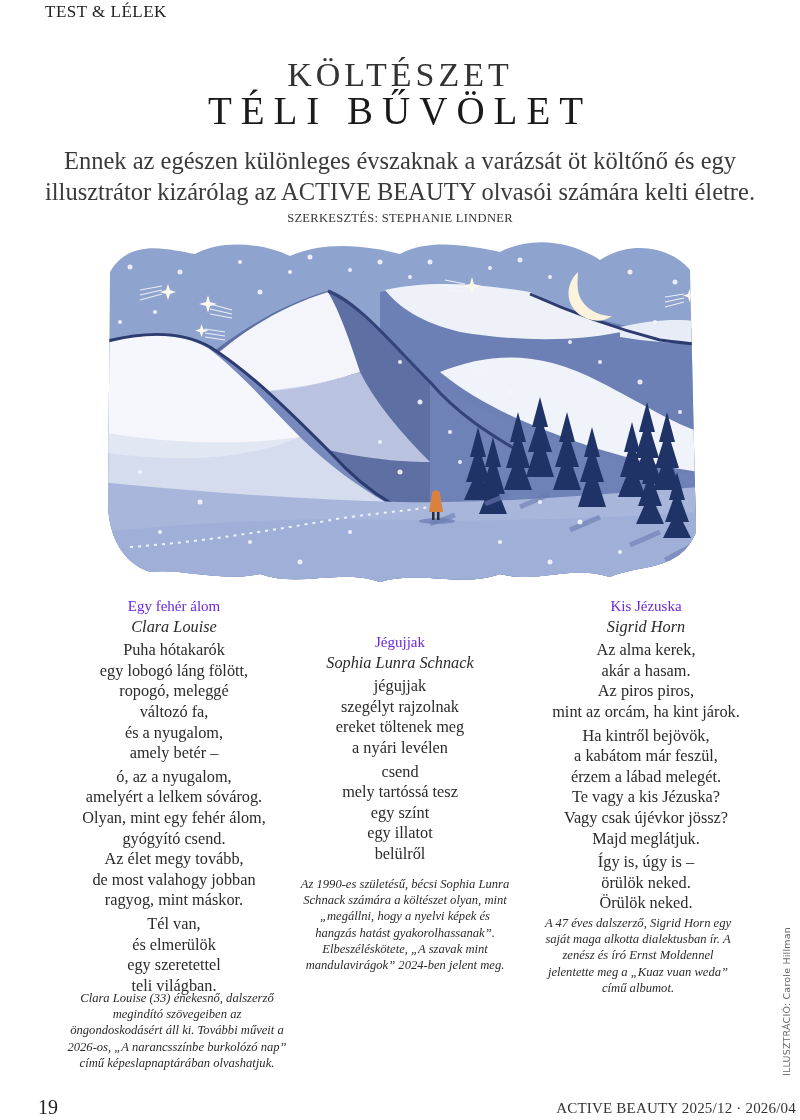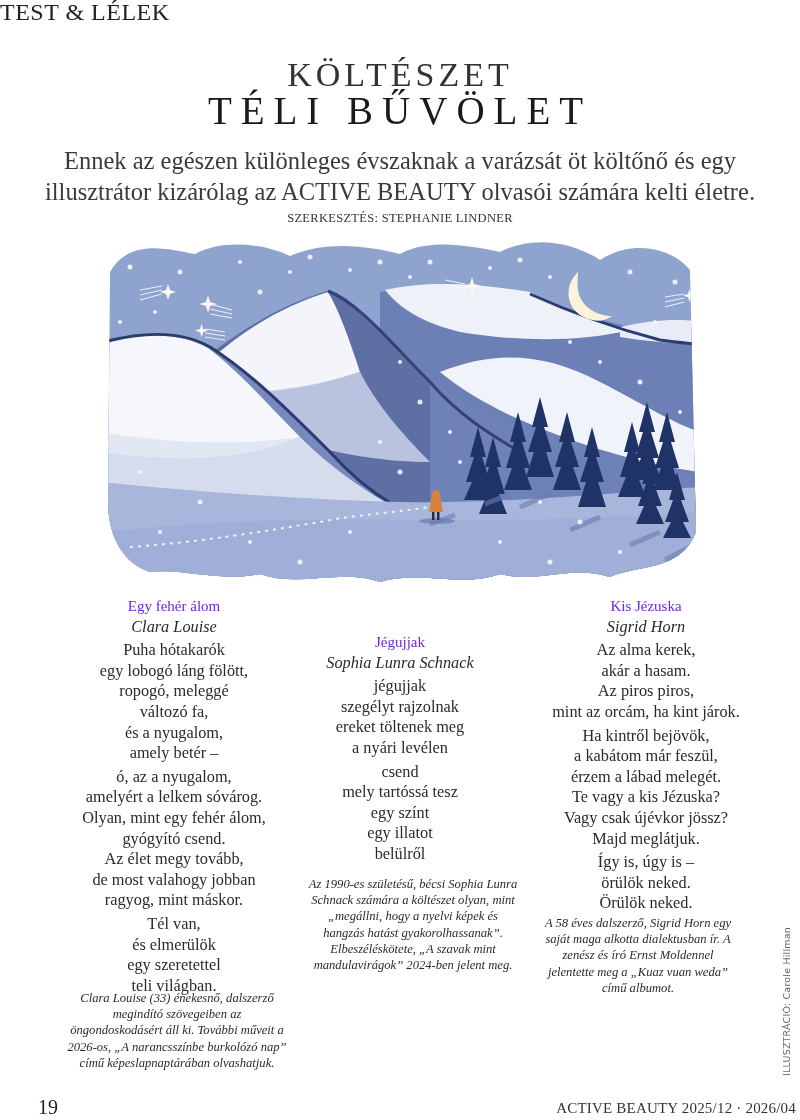--- a/index.html
+++ b/index.html
@@ -3,22 +3,22 @@
 <meta charset="utf-8">
 <style>
   html, body { margin: 0; padding: 0; }
   body {
     width: 800px; height: 1120px; position: relative; overflow: hidden;
     background: #ffffff; color: #1d1d1d;
     font-family: "DejaVu Serif", "Liberation Serif", serif;
   }
   .section-tag {
     position: absolute; left: 0; top: 0;
-    font-family: "Liberation Serif", serif; font-size: 24px; letter-spacing: 0.5px;
-    color: #222; line-height: 24px;
+    font-family: "Liberation Serif", serif; font-size: 17px; letter-spacing: 0.5px;
+    color: #222; line-height: 24px; padding-left: 45px;
   }
   .kicker {
     position: absolute; left: 0; right: 0; top: 56px; text-align: center;
     font-family: "Liberation Serif", serif; font-size: 34px; letter-spacing: 4px;
     color: #333; font-weight: normal;
   }
   .headline {
     position: absolute; left: 0; right: 0; top: 78px; text-align: center;
     font-family: "Liberation Serif", serif; font-size: 39px; letter-spacing: 9px;
     color: #1a1a1a; font-weight: normal; line-height: 66px;
@@ -52,21 +52,21 @@
   #poem1 { left: 68px; width: 212px; top: 596px; }
   #poem2 { left: 280px; width: 240px; top: 632px; }
   #poem3 { left: 528px; width: 236px; top: 596px; }
 
   .bio {
     position: absolute; text-align: center;
     font-family: "Liberation Serif", serif; font-style: italic;
     font-size: 12.6px; line-height: 16.2px; color: #2a2a2a;
   }
   #bio1 { left: 66px; width: 222px; top: 990px; }
-  #bio2 { left: 308px; width: 210px; top: 876px; }
+  #bio2 { left: 300px; width: 210px; top: 876px; }
   #bio3 { left: 538px; width: 200px; top: 915px; }
 
   .credit {
     position: absolute; left: 781px; top: 1076px;
     transform-origin: 0 0; transform: rotate(-90deg);
     font-family: "DejaVu Sans", sans-serif; font-size: 9.5px; color: #666;
     white-space: nowrap; letter-spacing: 0.2px;
   }
   .page-number {
     position: absolute; left: 38px; top: 1096px;
@@ -284,18 +284,18 @@
   </div>
   <div class="stanza">
     <span class="line">Így is, úgy is –</span>
     <span class="line">örülök neked.</span>
     <span class="line">Örülök neked.</span>
   </div>
 </div>
 
 <div class="bio" id="bio1">Clara Louise (33) énekesnő, dalszerző megindító szövegeiben az öngondoskodásért áll ki. További műveit a 2026-os, „A narancsszínbe burkolózó nap” című képeslapnaptárában olvashatjuk.</div>
 <div class="bio" id="bio2">Az 1990-es születésű, bécsi Sophia Lunra Schnack számára a költészet olyan, mint „megállni, hogy a nyelvi képek és hangzás hatást gyakorolhassanak”. Elbeszéléskötete, „A szavak mint mandulavirágok” 2024-ben jelent meg.</div>
-<div class="bio" id="bio3">A 58 éves dalszerző, Sigrid Horn egy saját maga alkotta dialektusban ír. A zenész és író Ernst Moldennel jelentette meg a „Kuaz vuan weda” című albumot.</div>
+<div class="bio" id="bio3">A 47 éves dalszerző, Sigrid Horn egy saját maga alkotta dialektusban ír. A zenész és író Ernst Moldennel jelentette meg a „Kuaz vuan weda” című albumot.</div>
 
 <div class="credit">ILLUSZTRÁCIÓ: Carole Hillman</div>
 
 <div class="page-number">19</div>
 <div class="footer-pub">ACTIVE BEAUTY 2025/12 · 2026/04</div>
 
 </body></html>

